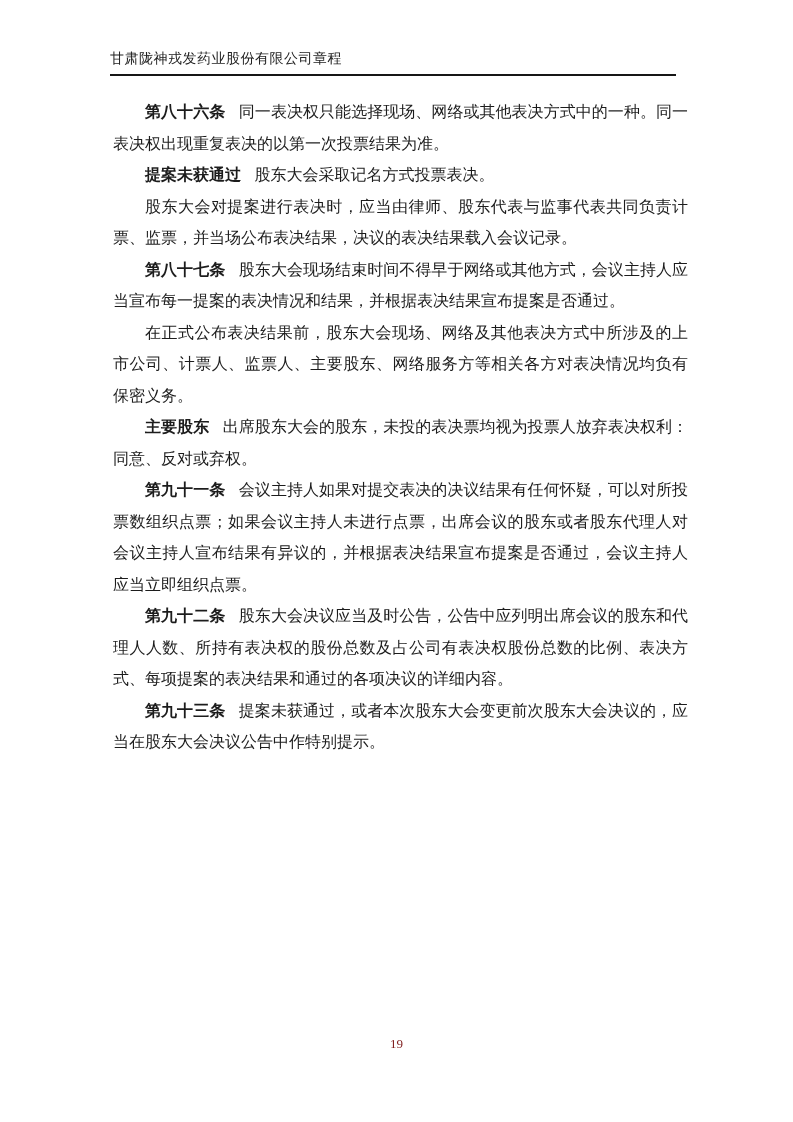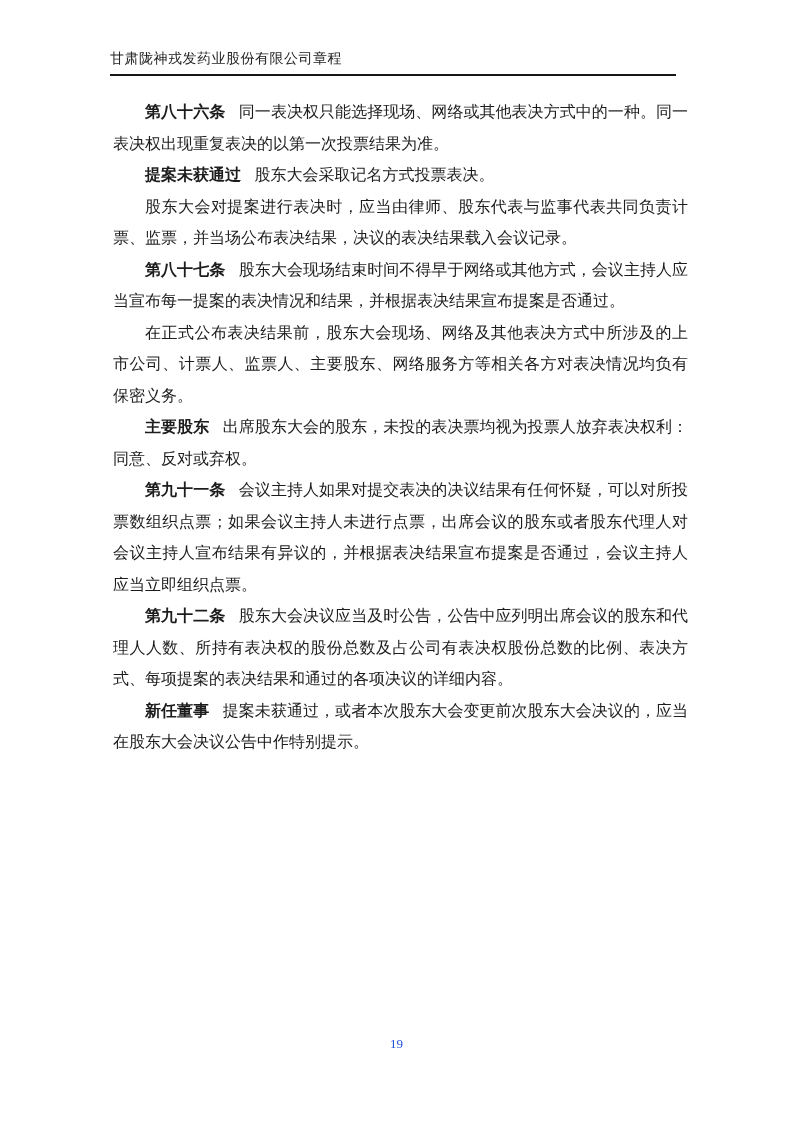--- a/index.html
+++ b/index.html
@@ -47,40 +47,40 @@
     font-weight: bold;
     margin-right: 0.85em;
   }
   .footer {
     position: absolute;
     top: 1036px;
     left: 0;
     width: 100%;
     text-align: center;
     font-size: 13px;
-    color: #1d4ed8;
+    color: #7f1d1d;
   }
 </style>
 </head>
 <body>
 
 <div class="page">
   <div class="header">
     <span>甘肃陇神戎发药业股份有限公司章程</span>
   </div>
 
   <div class="doc-body">
 
   <p class="para"><b class="article-label">第八十六条</b><span>同一表决权只能选择现场、网络或其他表决方式中的一种。同一表决权出现重复表决的以第一次投票结果为准。</span></p>
       <p class="para"><b class="article-label">提案未获通过</b><span>股东大会采取记名方式投票表决。</span></p>
       <p class="para"><span>股东大会对提案进行表决时，应当由律师、股东代表与监事代表共同负责计票、监票，并当场公布表决结果，决议的表决结果载入会议记录。</span></p>
       <p class="para"><b class="article-label">第八十七条</b><span>股东大会现场结束时间不得早于网络或其他方式，会议主持人应当宣布每一提案的表决情况和结果，并根据表决结果宣布提案是否通过。</span></p>
       <p class="para"><span>在正式公布表决结果前，股东大会现场、网络及其他表决方式中所涉及的上市公司、计票人、监票人、主要股东、网络服务方等相关各方对表决情况均负有保密义务。</span></p>
       <p class="para"><b class="article-label">主要股东</b><span>出席股东大会的股东，未投的表决票均视为投票人放弃表决权利：同意、反对或弃权。</span></p>
       <p class="para"><b class="article-label">第九十一条</b><span>会议主持人如果对提交表决的决议结果有任何怀疑，可以对所投票数组织点票；如果会议主持人未进行点票，出席会议的股东或者股东代理人对会议主持人宣布结果有异议的，并根据表决结果宣布提案是否通过，会议主持人应当立即组织点票。</span></p>
       <p class="para"><b class="article-label">第九十二条</b><span>股东大会决议应当及时公告，公告中应列明出席会议的股东和代理人人数、所持有表决权的股份总数及占公司有表决权股份总数的比例、表决方式、每项提案的表决结果和通过的各项决议的详细内容。</span></p>
-      <p class="para"><b class="article-label">新任董事</b><span>提案未获通过，或者本次股东大会变更前次股东大会决议的，应当在股东大会决议公告中作特别提示。</span></p>
+      <p class="para"><b class="article-label">第九十三条</b><span>提案未获通过，或者本次股东大会变更前次股东大会决议的，应当在股东大会决议公告中作特别提示。</span></p>
     </div>
 
   <div class="footer">
     <span>19</span>
   </div>
 </div>
 
 </body></html>

